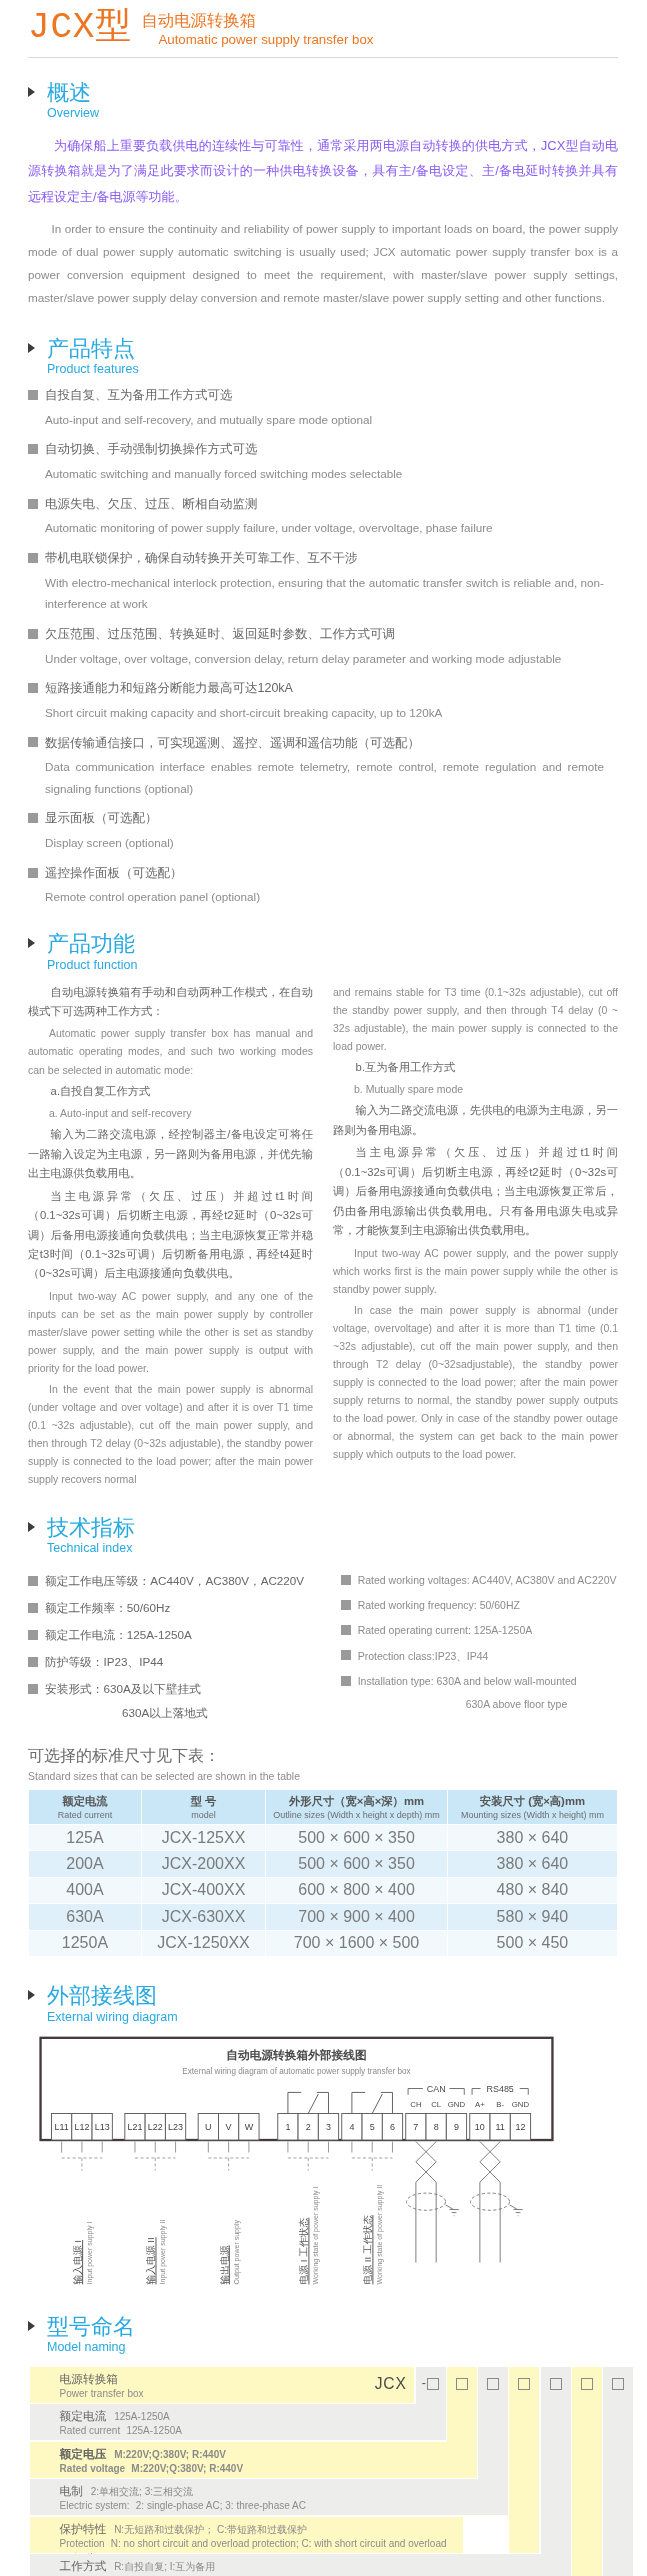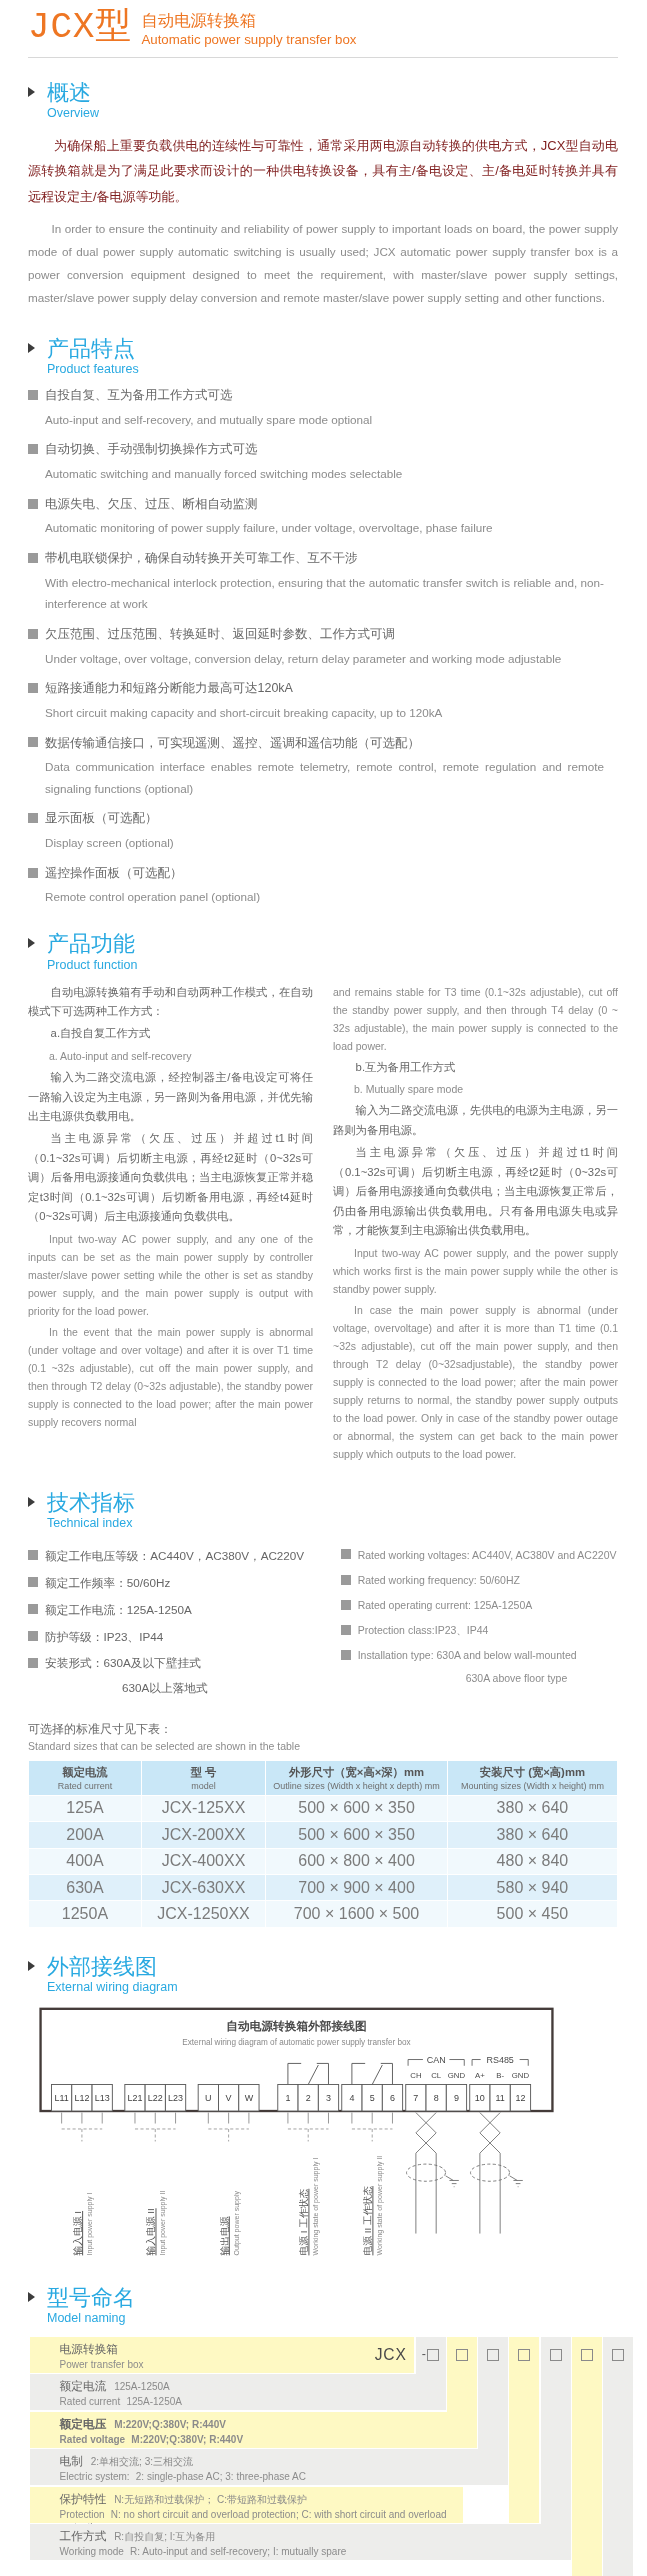--- a/index.html
+++ b/index.html
@@ -7,33 +7,33 @@
     width:648px;height:2576px;overflow:hidden;background:#fff;
     font-family:"Liberation Sans","DejaVu Sans",sans-serif;color:#6a6a6a;
   }
   .page{padding:9.4px 30px 0 28px;}
 
   
   .hdr{display:flex;align-items:flex-start;}
   .hdr-model{font-size:36px;line-height:1.05;color:#ee7623;letter-spacing:0.8px;font-family:Liberation Mono, monospace;}
   .hdr-right{margin-left:9.4px;color:#ee7623;padding-top:1.6px;}
   .hdr-cn{font-size:16.4px;line-height:1.2;}
-  .hdr-en{font-size:13.3px;line-height:1.3;}
+  .hdr-en{font-size:13.3px;line-height:1.3;margin-left:17px;}
   .divider{border-top:0.8px solid #d8d8d8;margin-top:9.4px;}
 
   
   .sec-head{position:relative;padding-left:19px;}
   .tri{position:absolute;left:0;top:7px;width:0;height:0;
        border-left:7.8px solid #3c3c3c;border-top:5.5px solid transparent;border-bottom:5.5px solid transparent;}
   .sec-cn{font-size:22px;line-height:1.15;color:#29a9e1;}
   .sec-en{font-size:12.5px;color:#29a9e1;margin-top:0.8px;}
 
   
   .sec-overview{margin-top:22px;}
-  .para-cn{font-size:13px;color:#7f1d1d;line-height:1.95;text-align:justify;text-indent:2em;margin:12.5px 0 0 0;}
+  .para-cn{font-size:13px;color:#8b5cf6;line-height:1.95;text-align:justify;text-indent:2em;margin:12.5px 0 0 0;}
   .para-en{font-size:11.7px;color:#8c8c8c;line-height:1.95;text-align:justify;text-indent:2em;margin:9.4px 0 0 0;}
 
   
   .sec-features{margin-top:26.5px;}
   .feat-item{margin-top:10px;}
   .feat-cn{font-size:12.5px;color:#666;line-height:1.5;}
   .sq{display:inline-block;width:10px;height:10px;background:#9a9a9a;margin-right:7px;vertical-align:-0.8px;}
   .feat-en{padding-left:17px;font-size:11.7px;color:#8c8c8c;line-height:1.85;text-align:justify;margin-top:3.9px;max-width:559px;}
 
   
@@ -49,21 +49,21 @@
   .tech-cols{display:flex;margin-top:7.8px;}
   .tech-left{width:53%;}
   .tech-right{width:47%;}
   .tech-item{margin-top:10px;font-size:11.7px;color:#666;line-height:1.45;}
   .tech-right .tech-item{font-size:10.5px;color:#8c8c8c;}
   .tech-sub{margin-top:8.6px;padding-left:94px;font-size:11.7px;color:#666;}
   .tech-right .tech-sub{padding-left:125px;font-size:10.5px;color:#8c8c8c;}
 
   
   .table-block{margin-top:25px;}
-  .tbl-intro-cn{font-size:12px;color:#6a6a6a;}
+  .tbl-intro-cn{font-size:16px;color:#6a6a6a;}
   .tbl-intro-en{font-size:10.5px;color:#8c8c8c;margin-top:2.3px;}
   table{border-collapse:collapse;width:100%;margin-top:7.8px;table-layout:fixed;}
   th,td{border:1.6px solid #fff;text-align:center;vertical-align:middle;}
   thead th{background:#c9e7f7;padding:3.9px 1.6px;}
   .th-cn{font-size:11.3px;color:#555;}
   .th-en{font-size:9px;color:#6f6f6f;font-weight:normal;margin-top:0.8px;}
   tbody td{font-size:16px;color:#7b7b7b;height:23.4px;}
   tbody tr:nth-child(odd) td{background:#f1f9fd;}
   tbody tr:nth-child(even) td{background:#dff0fa;}
   .cw1{width:19%;}.cw2{width:21%;}.cw3{width:31%;}.cw4{width:29%;}
@@ -164,20 +164,21 @@
 
   <div class="sec-function">
     <div class="sec-head">
       <span class="tri"></span>
       <div class="sec-cn">产品功能</div>
       <div class="sec-en">Product function</div>
     </div>
     <div class="cols">
       <div class="col">
         <p class="fn-cn">自动电源转换箱有手动和自动两种工作模式，在自动模式下可选两种工作方式：</p>
+        <p class="fn-en">Automatic power supply transfer box has manual and automatic operating modes, and such two working modes can be selected in automatic mode:</p>
         <p class="fn-cn">a.自投自复工作方式</p>
         <p class="fn-en">a. Auto-input and self-recovery</p>
         <p class="fn-cn">输入为二路交流电源，经控制器主/备电设定可将任一路输入设定为主电源，另一路则为备用电源，并优先输出主电源供负载用电。</p>
         <p class="fn-cn">当主电源异常（欠压、过压）并超过t1时间（0.1~32s可调）后切断主电源，再经t2延时（0~32s可调）后备用电源接通向负载供电；当主电源恢复正常并稳定t3时间（0.1~32s可调）后切断备用电源，再经t4延时（0~32s可调）后主电源接通向负载供电。</p>
         <p class="fn-en">Input two-way AC power supply, and any one of the inputs can be set as the main power supply by controller master/slave power setting while the other is set as standby power supply, and the main power supply is output with priority for the load power.</p>
         <p class="fn-en">In the event that the main power supply is abnormal (under voltage and over voltage) and after it is over T1 time (0.1 ~32s adjustable), cut off the main power supply, and then through T2 delay (0~32s adjustable), the standby power supply is connected to the load power; after the main power supply recovers normal</p>
       </div>
       <div class="col">
         <p class="fn-en no-indent">and remains stable for T3 time (0.1~32s adjustable), cut off the standby power supply, and then through T4 delay (0 ~ 32s adjustable), the main power supply is connected to the load power.</p>
         <p class="fn-cn">b.互为备用工作方式</p>

